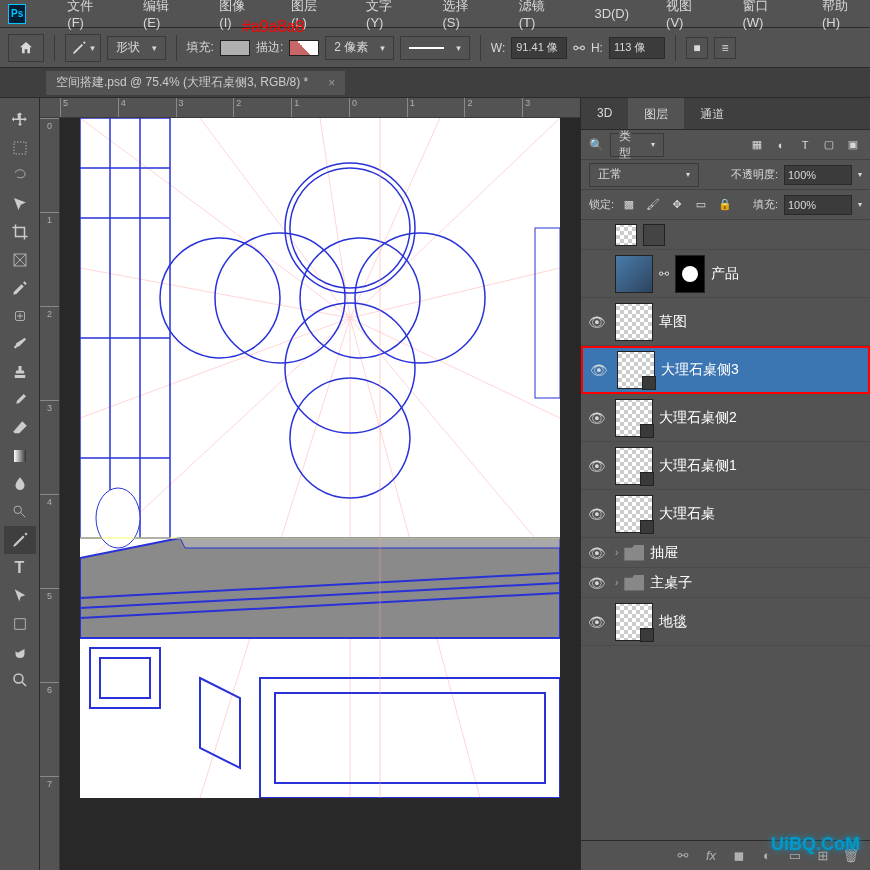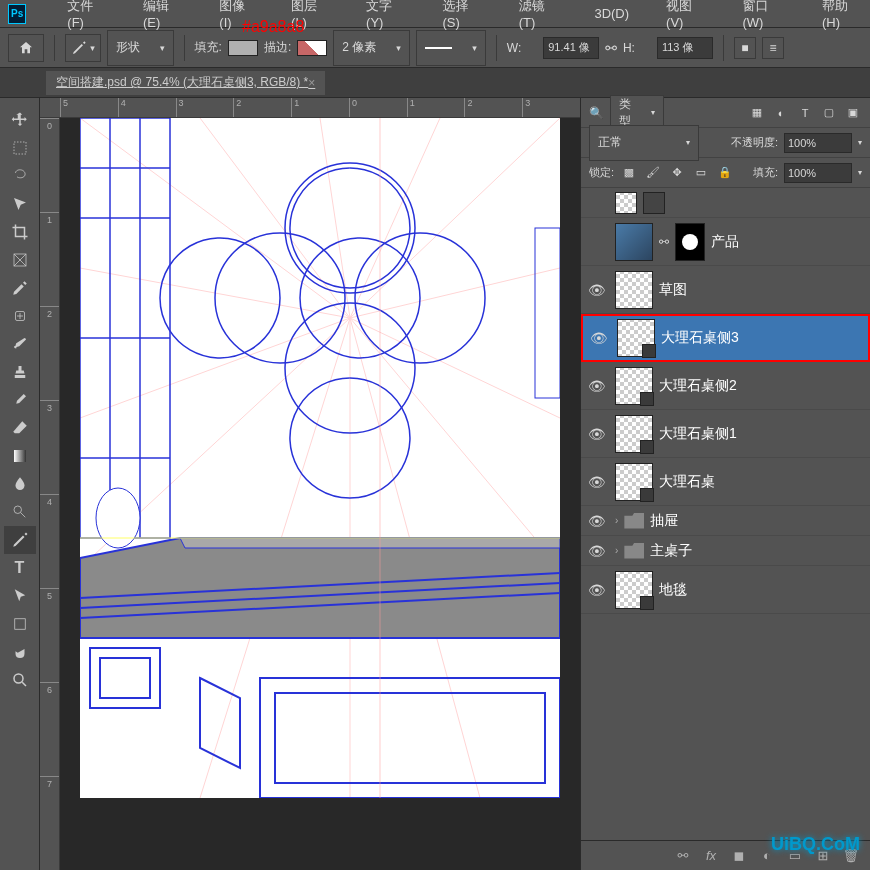--- a/index.html
+++ b/index.html
@@ -7,31 +7,31 @@
 
 .menubar { height: 28px; background: #535353; display: flex; align-items: center; padding-left: 8px; border-bottom: 1px solid #2a2a2a; gap: 21px; }
 .ps-logo { width: 20px; height: 20px; background: #001e36; border: 1px solid #00c8ff; display: flex; align-items: center; justify-content: center; color: #00c8ff; font-size: 10px; font-weight: bold; margin-right: 12px; }
 .menu-item { padding: 0 8px; cursor: pointer; font-size: 13px; }
 
 .annotation { position: absolute; top: 18px; left: 242px; color: #ff0000; font-weight: normal; font-size: 16px; z-index: 100; pointer-events: none; }
 
 .optbar { height: 40px; background: #535353; display: flex; align-items: center; padding: 0 8px; border-bottom: 1px solid #2a2a2a; gap: 6px; }
 .home-btn { width: 36px; height: 28px; background: #535353; border: 1px solid #3a3a3a; display: flex; align-items: center; justify-content: center; }
 .pen-icon { width: 36px; height: 28px; display: flex; align-items: center; justify-content: center; border: 1px solid #3a3a3a; }
-.dropdown { height: 36px; background: #535353; border: 1px solid #3a3a3a; padding: 5px 8px; font-size: 12px; display: flex; align-items: center; gap: 20px; }
+.dropdown { height: 24px; background: #535353; border: 1px solid #3a3a3a; padding: 5px 8px; font-size: 12px; display: flex; align-items: center; gap: 12px; }
 .fill-swatch { width: 30px; height: 16px; background: #b0b0b0; border: 1px solid #222; }
 .stroke-swatch { width: 30px; height: 16px; background: linear-gradient(45deg, #c76767 50%, #fff 50%); border: 1px solid #222; }
 .sep { width: 1px; height: 26px; background: #3a3a3a; margin: 0 4px; }
 .line-preview { width: 50px; height: 2px; background: #fff; }
-.opt-input { width: 56px; height: 22px; background: #3b3b3b; border: 1px solid #2a2a2a; color: #d8d8d8; padding: 0 4px; font-size: 11px; margin-left: 16px; }
+.opt-input { width: 56px; height: 22px; background: #3b3b3b; border: 1px solid #2a2a2a; color: #d8d8d8; padding: 0 4px; font-size: 11px; }
 .link-icon { font-size: 14px; }
 .align-box { width: 22px; height: 22px; border: 1px solid #3a3a3a; display: flex; align-items: center; justify-content: center; }
 
 .tabbar { height: 30px; background: #3f3f3f; display: flex; align-items: center; padding-left: 46px; border-bottom: 1px solid #2a2a2a; }
-.doc-tab { height: 24px; background: #535353; padding: 4px 10px; font-size: 12px; color: #ccc; display: flex; align-items: center; gap: 0; text-decoration: underline; }
+.doc-tab { height: 24px; background: #535353; padding: 4px 10px; font-size: 12px; color: #ccc; display: flex; align-items: center; gap: 20px; }
 .tab-close { color: #999; cursor: pointer; }
 
 .workspace { display: flex; height: calc(100% - 98px); }
 .toolbar { width: 40px; background: #535353; border-right: 1px solid #2a2a2a; display: flex; flex-direction: column; padding-top: 8px; }
 .tool { width: 32px; height: 28px; margin: 0 auto; display: flex; align-items: center; justify-content: center; cursor: pointer; position: relative; }
 .tool.active { background: #3f3f3f; }
 .tool svg { width: 18px; height: 18px; }
 
 .canvas-area { flex: 1; background: #282828; position: relative; display: flex; flex-direction: column; }
 .ruler-h { height: 20px; background: #535353; display: flex; font-size: 9px; color: #b0b0b0; border-bottom: 1px solid #3a3a3a; }
@@ -339,20 +339,25 @@
             <path d="M120 560 L160 580 L160 650 L120 630 Z"></path>
           </g>
           <line x1="0" y1="420" x2="480" y2="420" stroke="#ff6" stroke-width="1"></line>
           <line x1="300" y1="0" x2="300" y2="680" stroke="#ff9999" stroke-width="0.5"></line>
         </svg>
       </div>
     </div>
   </div>
 
   <div class="panels">
+    <div class="panel-tabs">
+      <div class="panel-tab">3D</div>
+      <div class="panel-tab active">图层</div>
+      <div class="panel-tab">通道</div>
+    </div>
     <div class="panel-row">
       <span style="font-size:12px;">🔍</span>
       <div class="dropdown" style="width:54px;">
           <span>类型</span>
           <span style="font-size:8px;">▾</span>
         </div>
       <div class="spacer"></div>
       <span class="icon-btn">▦</span>
       <span class="icon-btn">◐</span>
       <span class="icon-btn">T</span>

